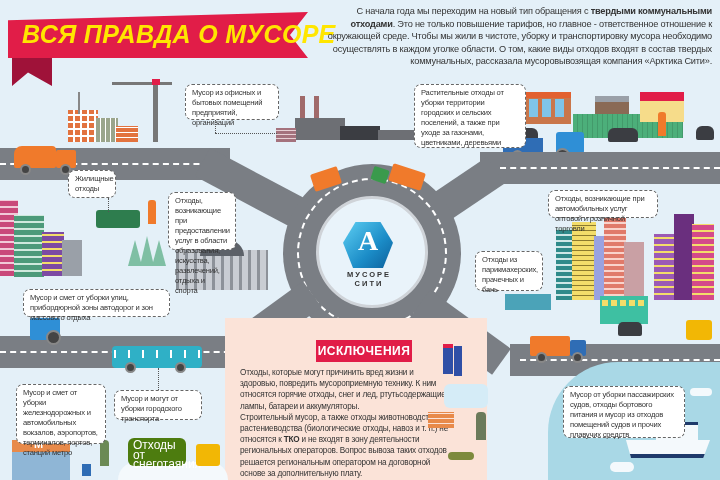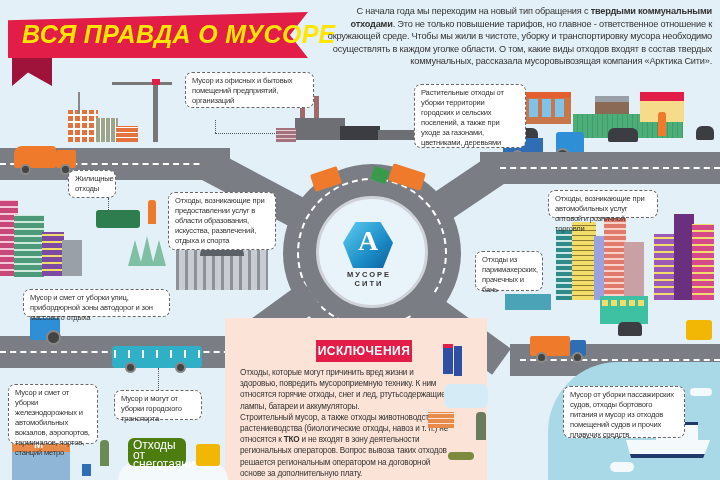--- a/index.html
+++ b/index.html
@@ -170,35 +170,35 @@
 <div class="bld" style="left:118px;top:462px;width:110px;height:18px;background:#f4f9fc;border-radius:40px 40px 0 0"></div>
 <div class="snowbox">Отходы от снеготаяния</div>
 <div class="bld" style="left:196px;top:444px;width:24px;height:22px;background:#f2b705;border-radius:3px"></div>
 
 <div class="sea"></div>
 <div class="bld" style="left:690px;top:388px;width:22px;height:8px;background:#f4f9fc;border-radius:5px"></div>
 <div class="bld" style="left:610px;top:462px;width:24px;height:10px;background:#f4f9fc;border-radius:5px"></div>
 <div class="bld" style="left:626px;top:440px;width:84px;height:18px;background:#f4f9fc;clip-path:polygon(0 0,100% 0,92% 100%,6% 100%);border-bottom:4px solid #1f3a6b"></div>
 <div class="bld" style="left:656px;top:422px;width:42px;height:18px;background:#f4f9fc;border-top:3px solid #1f3a6b"></div>
 
-<div class="callout" style="left:185px;top:72px;width:129px;height:36px">Мусор из офисных и бытовых помещений предприятий, организаций</div>
+<div class="callout" style="left:185px;top:84px;width:94px;height:36px">Мусор из офисных и бытовых помещений предприятий, организаций</div>
 <div class="leader" style="left:215px;top:120px;height:13px"></div>
 <div class="leaderh" style="left:215px;top:133px;width:62px"></div>
 
 <div class="callout" style="left:414px;top:84px;width:112px;height:64px">Растительные отходы от уборки территории городских и сельских поселений, а также при уходе за газонами, цветниками, деревьями</div>
 
 <div class="callout" style="left:68px;top:170px;width:48px;height:28px">Жилищные отходы</div>
 <div class="leader" style="left:108px;top:198px;height:14px"></div>
 
-<div class="callout" style="left:168px;top:192px;width:108px;height:58px">Отходы, возникающие при предоставлении услуг в области образования, искусства, развлечений, отдыха и спорта</div>
+<div class="callout" style="left:168px;top:192px;width:68px;height:58px">Отходы, возникающие при предоставлении услуг в области образования, искусства, развлечений, отдыха и спорта</div>
 
 <div class="callout" style="left:548px;top:190px;width:110px;height:28px">Отходы, возникающие при автомобильных услуг оптовой и розничной торговли</div>
 
 <div class="callout" style="left:475px;top:251px;width:68px;height:40px">Отходы из парикмахерских, прачечных и бань</div>
 
 <div class="callout" style="left:23px;top:289px;width:147px;height:28px">Мусор и смет от уборки улиц, прибордюрной зоны автодорог и зон массового отдыха</div>
 
-<div class="callout" style="left:8px;top:384px;width:90px;height:60px">Мусор и смет от уборки железнодорожных и автомобильных вокзалов, аэропортов, терминалов, портов, станций метро</div>
+<div class="callout" style="left:16px;top:384px;width:90px;height:60px">Мусор и смет от уборки железнодорожных и автомобильных вокзалов, аэропортов, терминалов, портов, станций метро</div>
 
 <div class="callout" style="left:114px;top:390px;width:88px;height:30px">Мусор и могут от уборки городского транспорта</div>
 <div class="leader" style="left:158px;top:368px;height:22px"></div>
 
 <div class="callout" style="left:563px;top:386px;width:122px;height:52px">Мусор от уборки пассажирских судов, отходы бортового питания и мусор из отходов помещений судов и прочих плавучих средств</div>
 
 </body></html>

